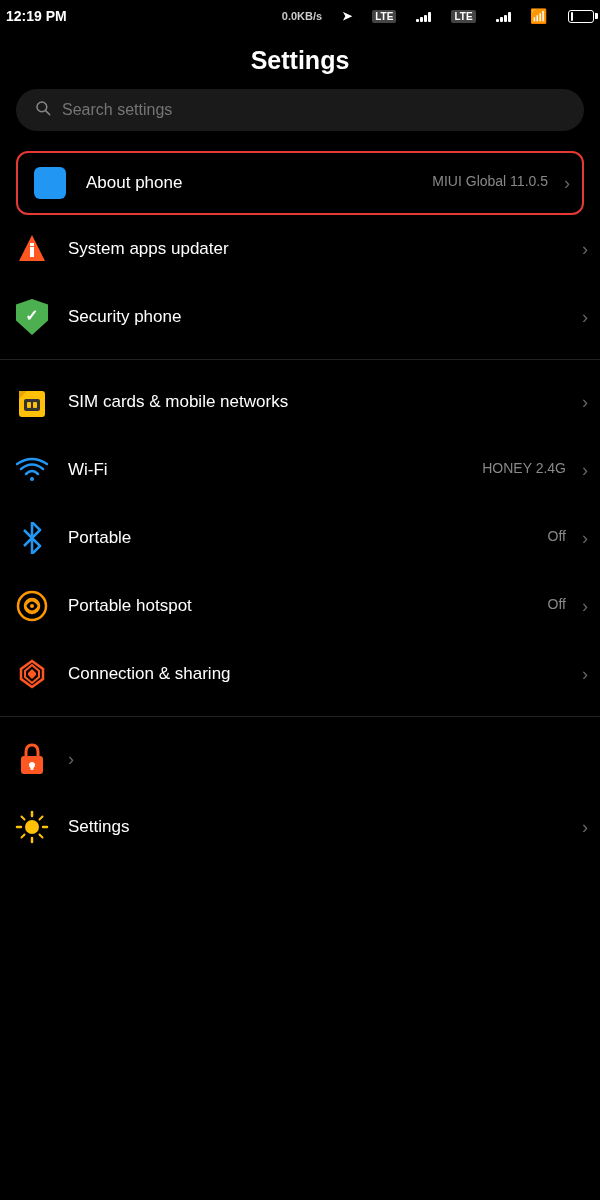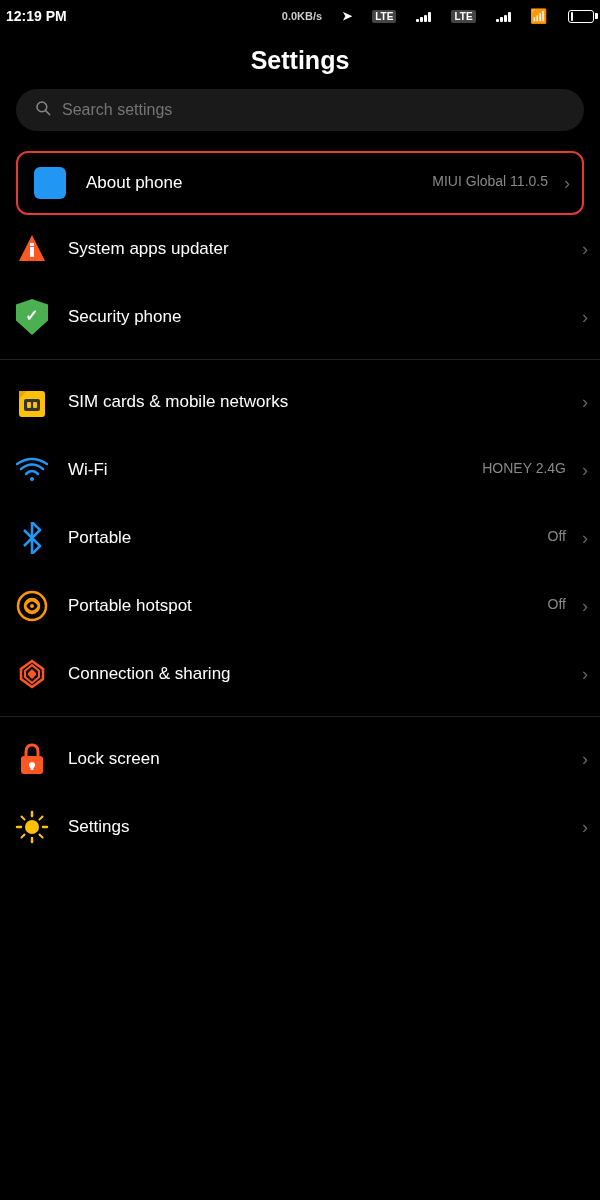--- a/index.html
+++ b/index.html
@@ -392,23 +392,20 @@
 
   <div class="settings-item">
     <div class="item-icon">
       <svg width="28" height="34" viewBox="0 0 28 34" fill="none">
         <rect x="3" y="14" width="22" height="18" rx="3" fill="#FF5722"></rect>
         <path d="M8 14 V10 Q8 3 14 3 Q20 3 20 10 V14" stroke="#FF5722" stroke-width="3" fill="none" stroke-linecap="round"></path>
         <circle cx="14" cy="23" r="3" fill="#fff"></circle>
         <rect x="12.5" y="23" width="3" height="5" rx="1" fill="#fff"></rect>
       </svg>
     </div>
-    <div class="item-content">
-      <span class="item-label">Lock screen</span>
-    </div>
     <div class="item-right">
       <span class="chevron">›</span>
     </div>
   </div>
 
   <div class="settings-item">
     <div class="item-icon">
       <svg width="34" height="34" viewBox="0 0 34 34" fill="none">
         <circle cx="17" cy="17" r="7" fill="#FFC107"></circle>
         <line x1="17" y1="2" x2="17" y2="6" stroke="#FFC107" stroke-width="2.5" stroke-linecap="round"></line>

